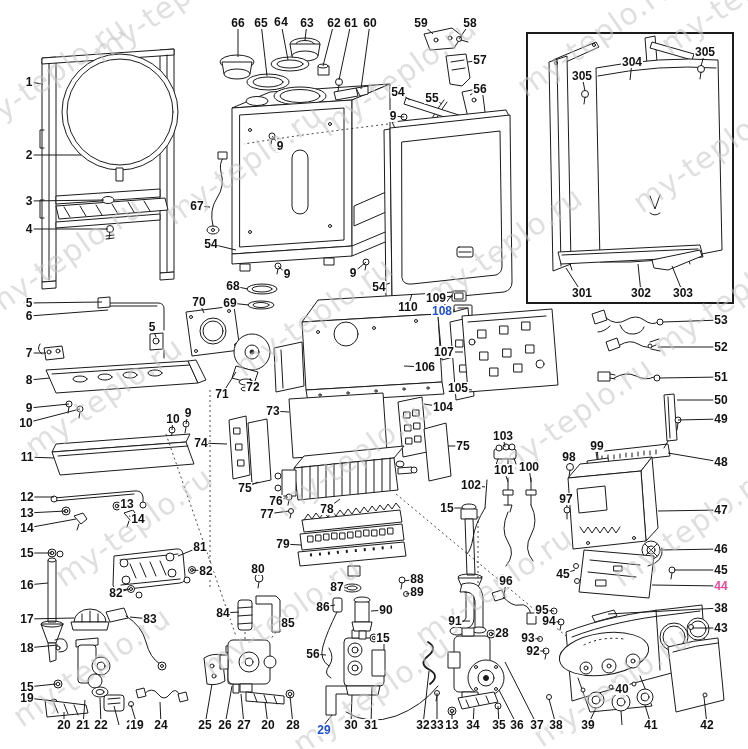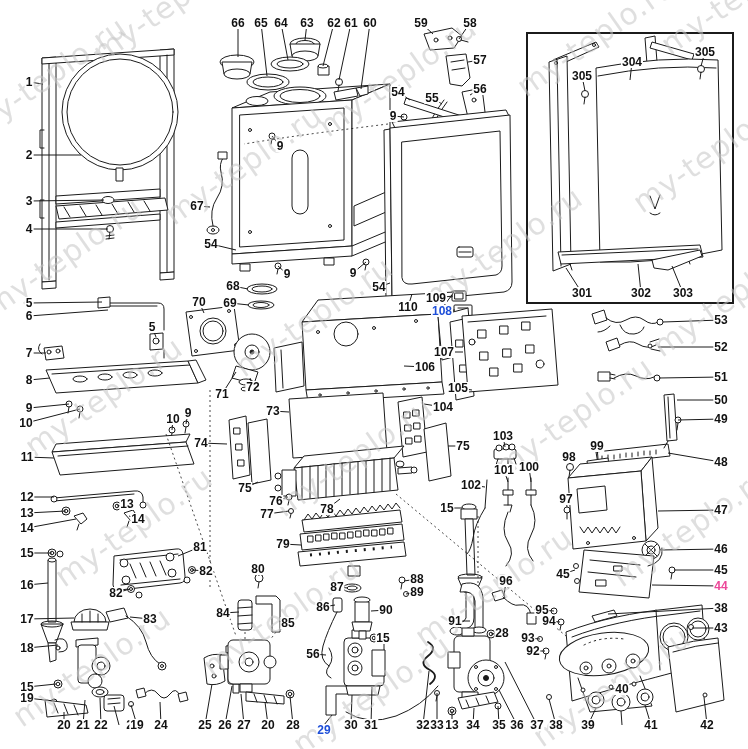--- a/index.html
+++ b/index.html
@@ -784,21 +784,21 @@
     <div class="callout" style="left: 27px; top: 648px; color: rgb(17, 17, 17);">18</div>
     <div class="callout" style="left: 27px; top: 687px; color: rgb(17, 17, 17);">15</div>
     <div class="callout" style="left: 27px; top: 698px; color: rgb(17, 17, 17);">19</div>
     <div class="callout" style="left: 152px; top: 327px; color: rgb(17, 17, 17);">5</div>
     <div class="callout" style="left: 188px; top: 413px; color: rgb(17, 17, 17);">9</div>
     <div class="callout" style="left: 173px; top: 419px; color: rgb(17, 17, 17);">10</div>
     <div class="callout" style="left: 127px; top: 504px; color: rgb(17, 17, 17);">13</div>
     <div class="callout" style="left: 138px; top: 519px; color: rgb(17, 17, 17);">14</div>
     <div class="callout" style="left: 238px; top: 23px; color: rgb(17, 17, 17);">66</div>
     <div class="callout" style="left: 261px; top: 23px; color: rgb(17, 17, 17);">65</div>
-    <div class="callout" style="left: 281px; top: 23px; color: rgb(17, 17, 17);">64</div>
+    <div class="callout" style="left: 281px; top: 23px; color: rgb(17, 17, 17); font-family: Liberation Mono, monospace;">64</div>
     <div class="callout" style="left: 307px; top: 23px; color: rgb(17, 17, 17);">63</div>
     <div class="callout" style="left: 334px; top: 23px; color: rgb(17, 17, 17);">62</div>
     <div class="callout" style="left: 351px; top: 23px; color: rgb(17, 17, 17);">61</div>
     <div class="callout" style="left: 370px; top: 23px; color: rgb(17, 17, 17);">60</div>
     <div class="callout" style="left: 421px; top: 23px; color: rgb(17, 17, 17);">59</div>
     <div class="callout" style="left: 470px; top: 23px; color: rgb(17, 17, 17);">58</div>
     <div class="callout" style="left: 480px; top: 60px; color: rgb(17, 17, 17);">57</div>
     <div class="callout" style="left: 480px; top: 89px; color: rgb(17, 17, 17);">56</div>
     <div class="callout" style="left: 432px; top: 98px; color: rgb(17, 17, 17);">55</div>
     <div class="callout" style="left: 398px; top: 92px; color: rgb(17, 17, 17);">54</div>

